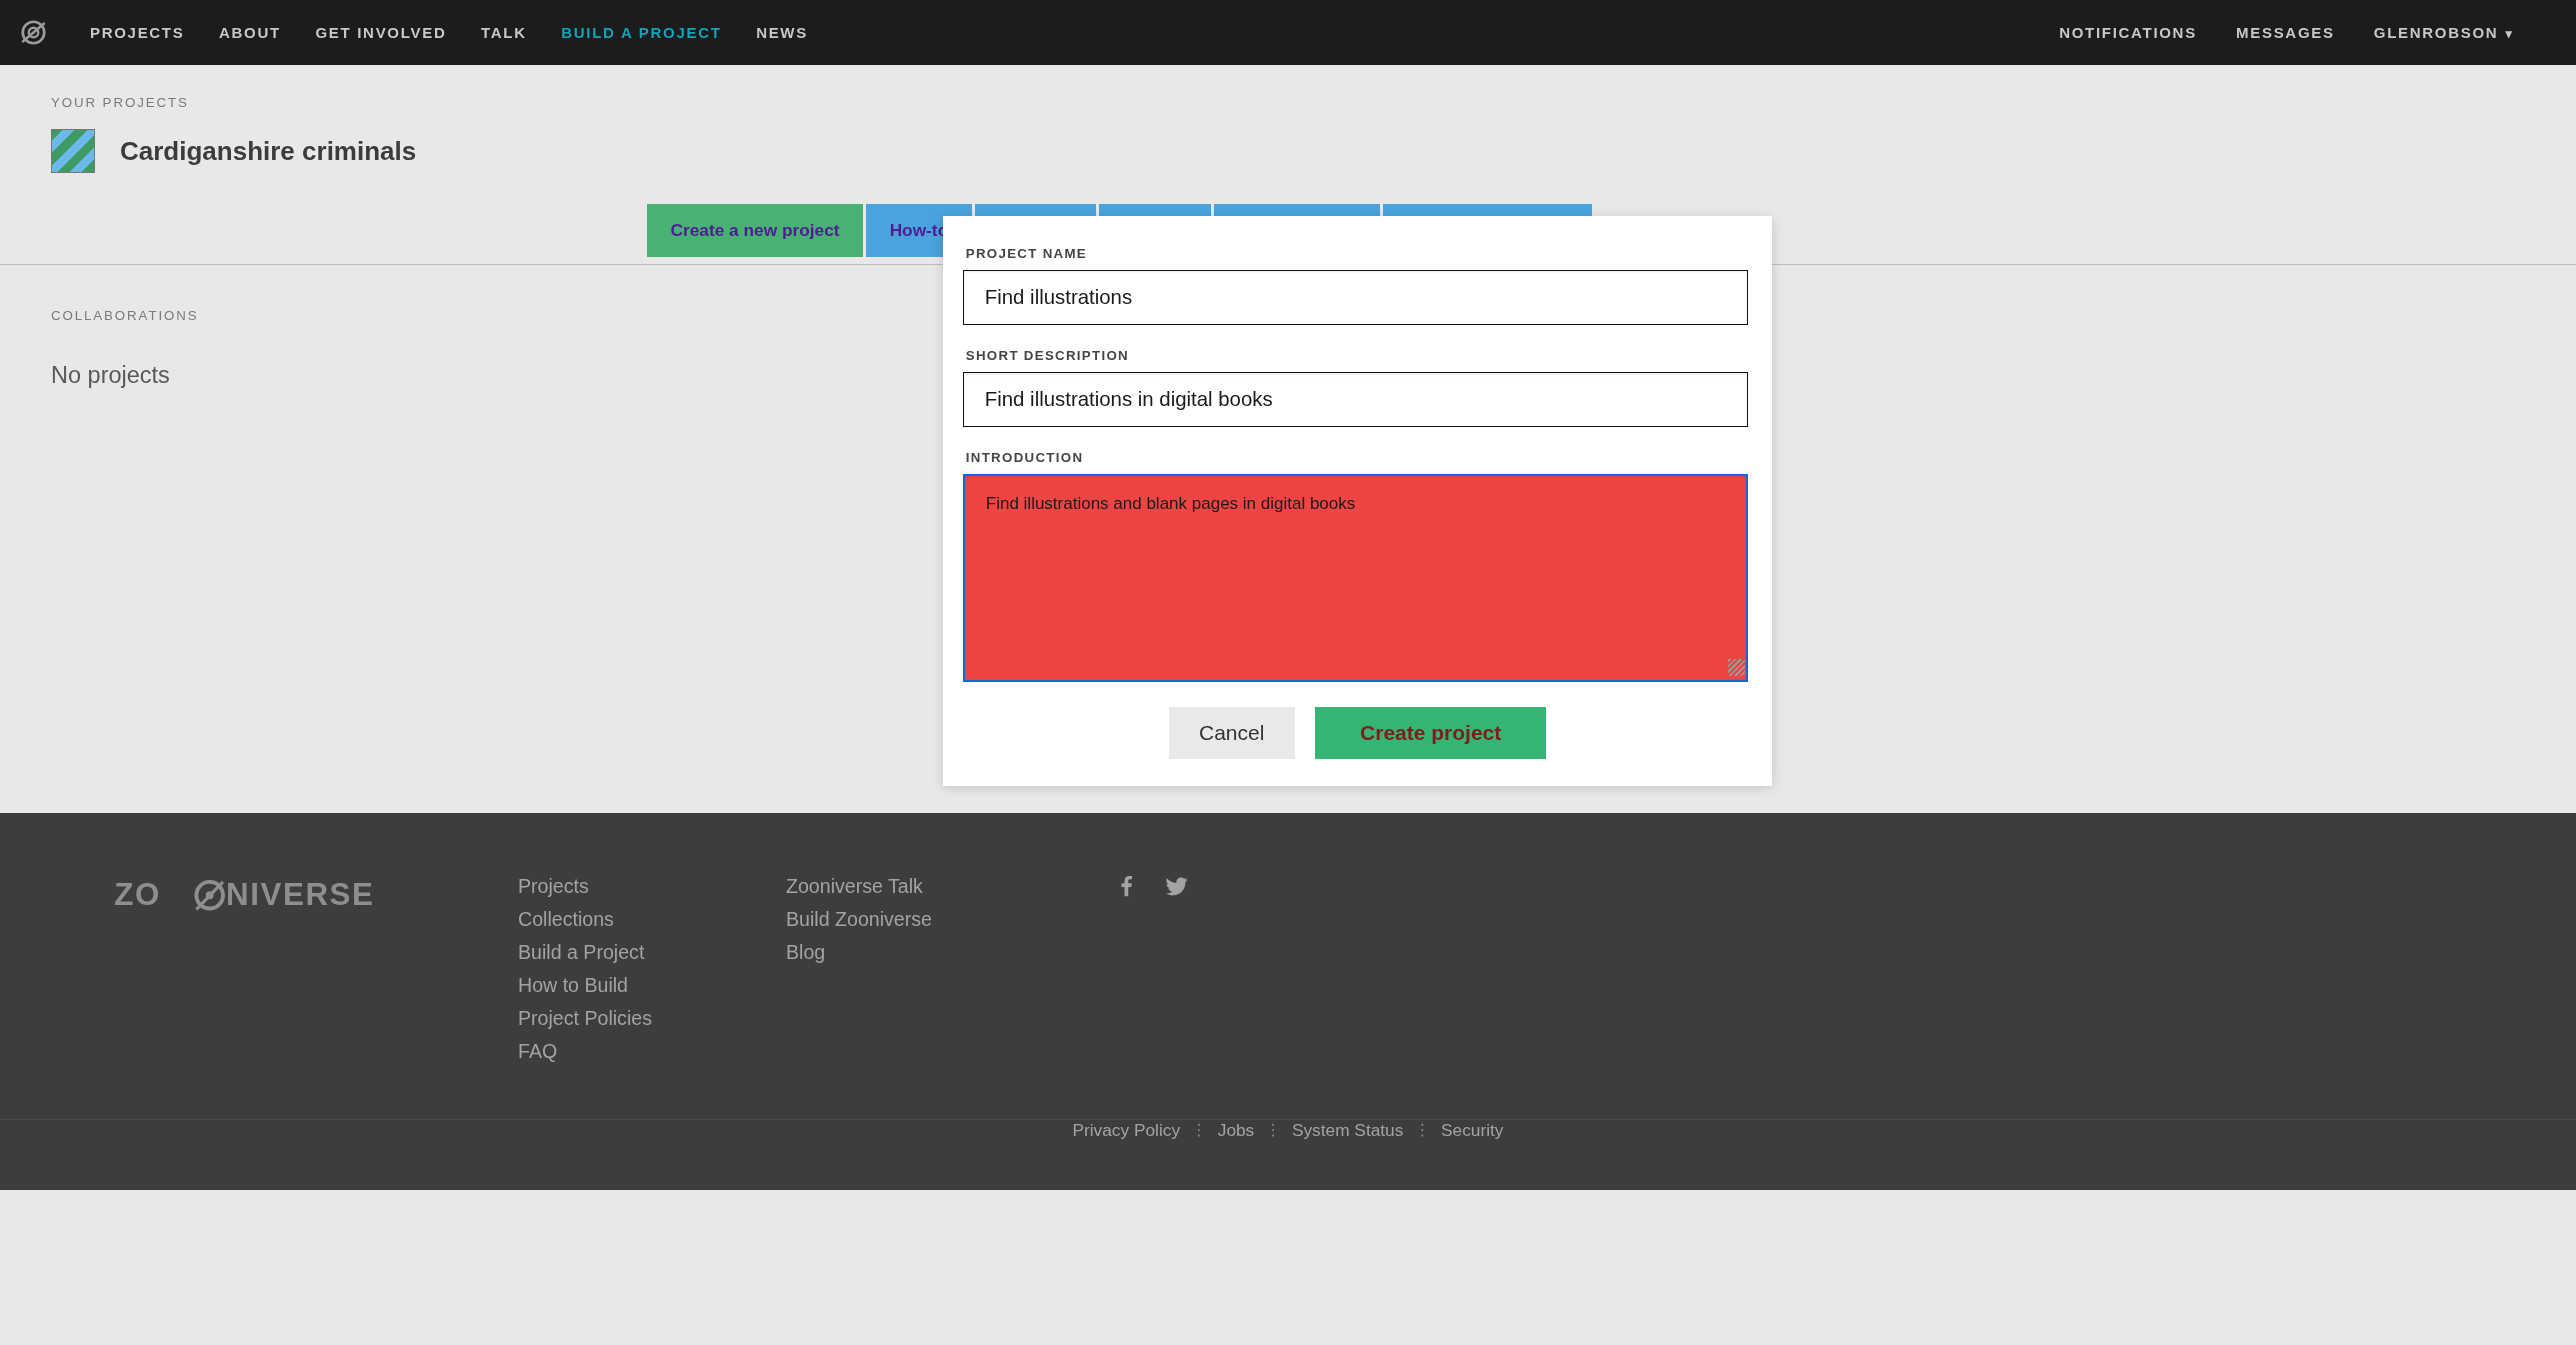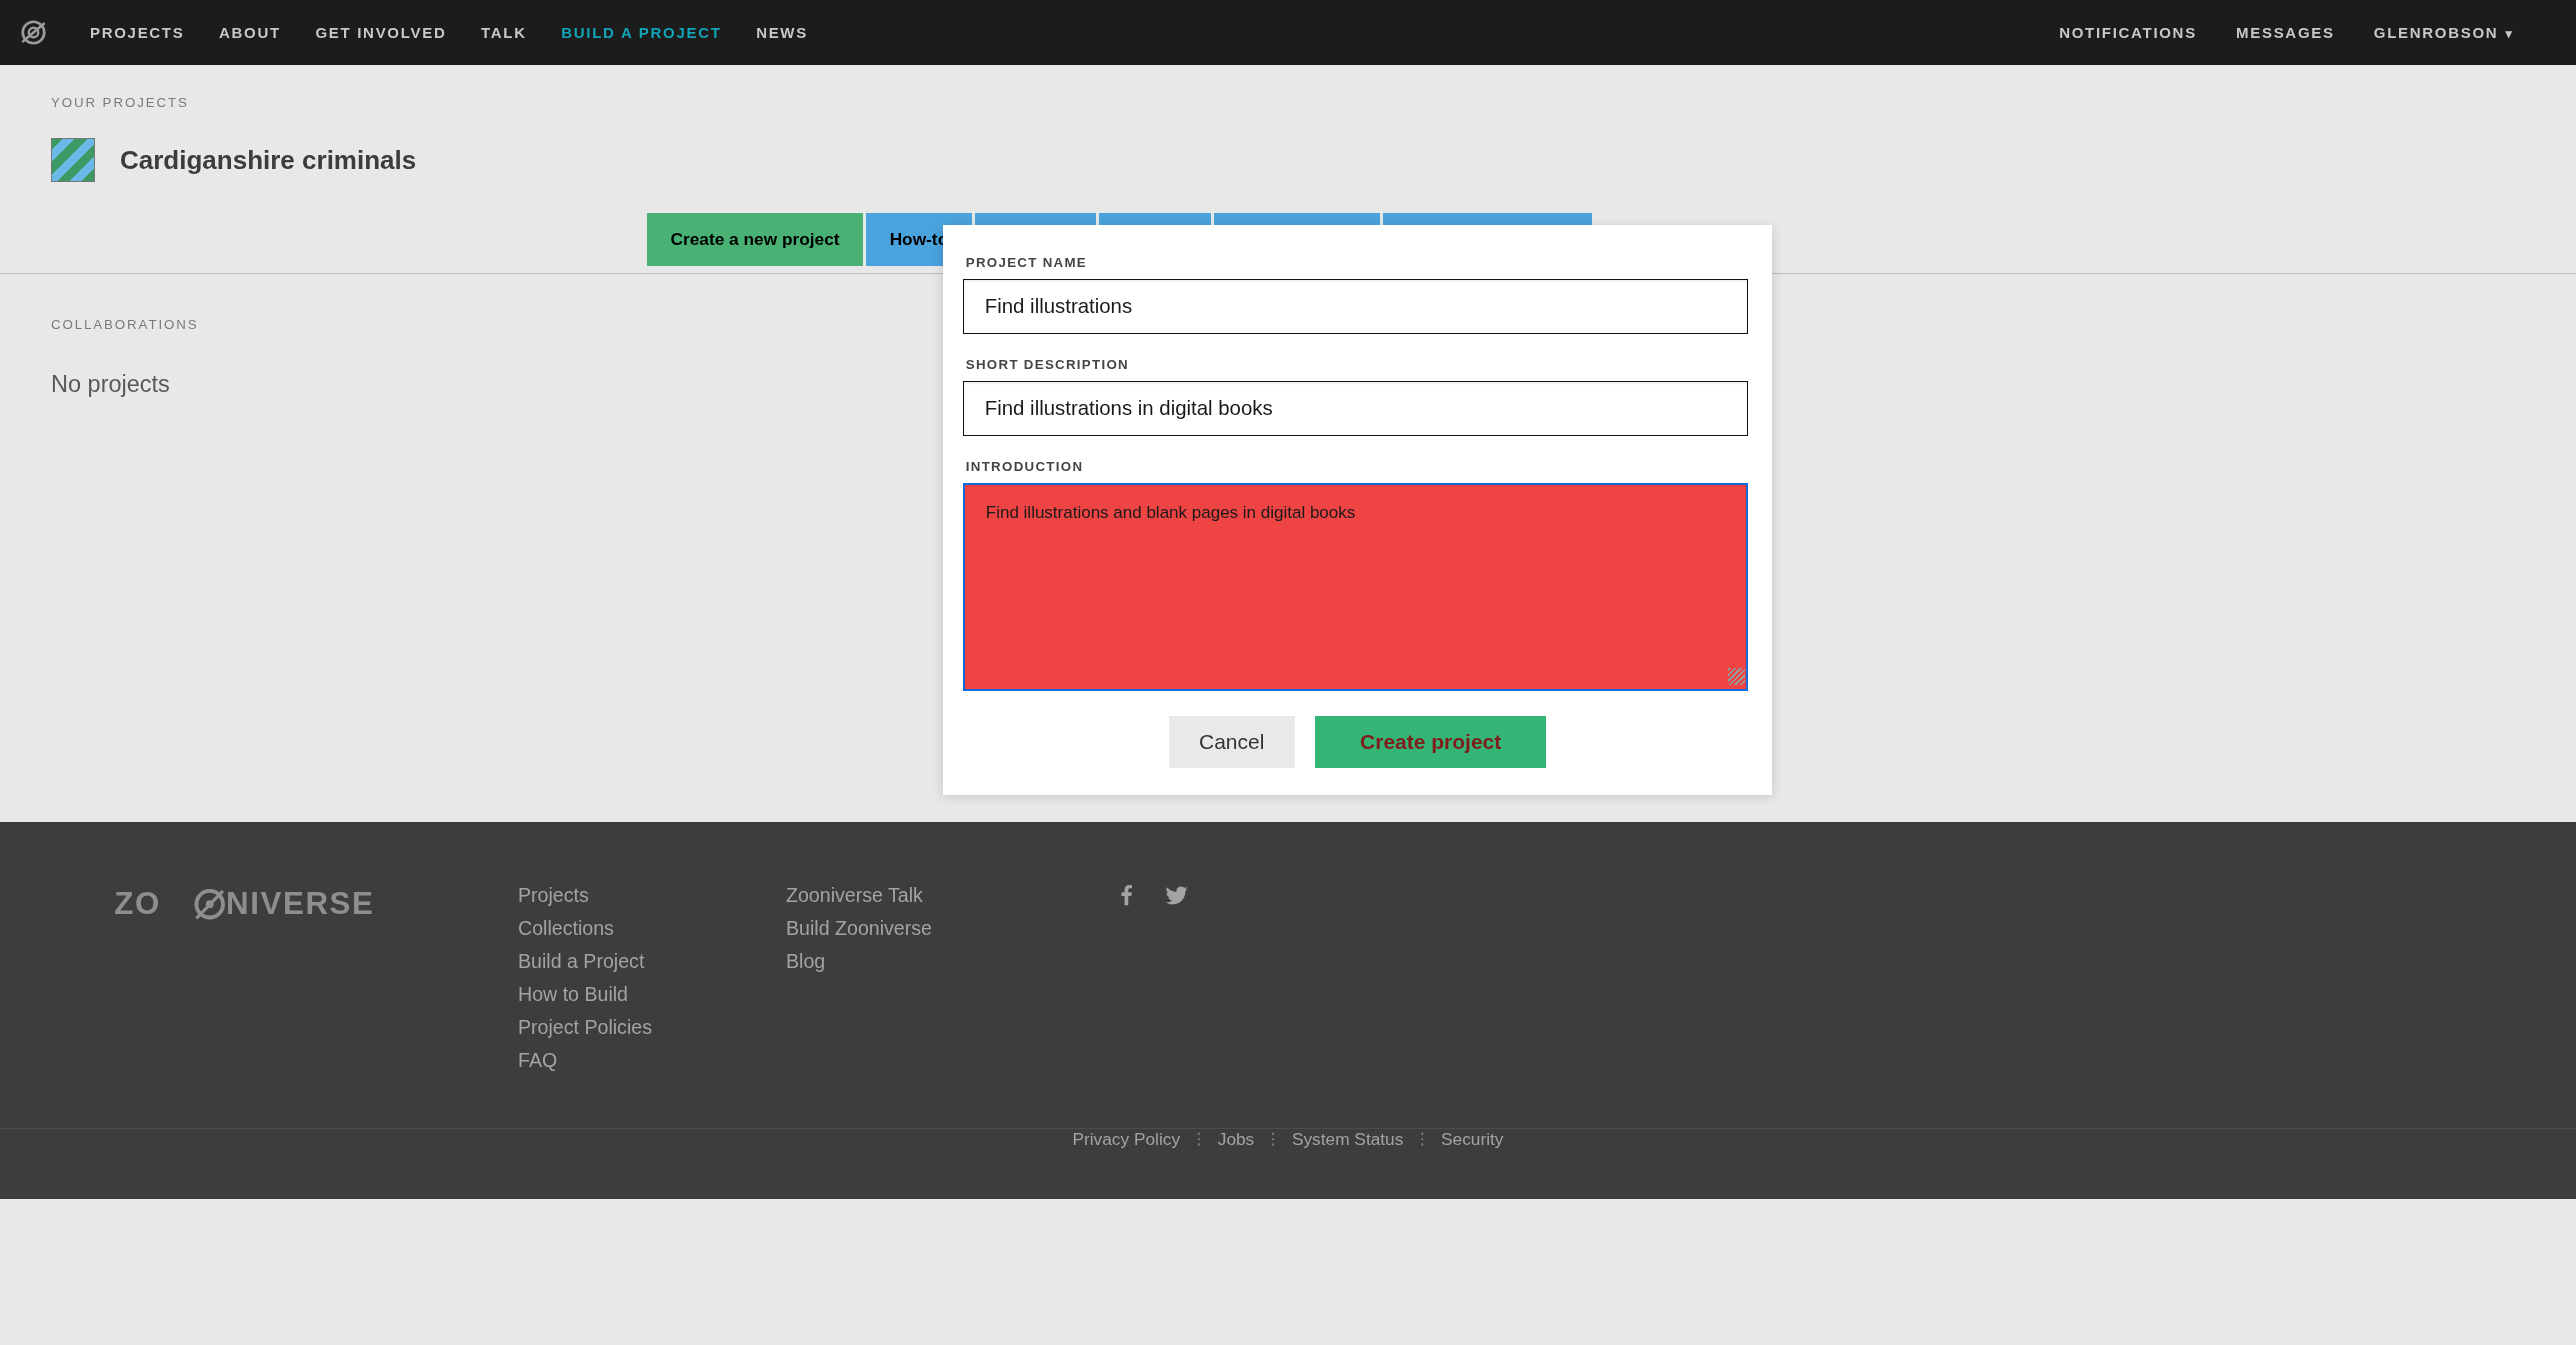--- a/index.html
+++ b/index.html
@@ -59,21 +59,21 @@
   .section-kicker {
     color: #7a7a7a;
     font-size: 13.3px;
     font-weight: 400;
     letter-spacing: 1.9px;
     text-transform: uppercase;
   }
   .project-row {
     display: flex;
     align-items: center;
-    margin-top: 28px;
+    margin-top: 19px;
     padding-bottom: 31px;
   }
   .project-avatar {
     width: 44px; height: 44px;
     border: 0.8px solid #777;
     flex: none;
     background:
       repeating-linear-gradient(
         -45deg,
         #3d9a63 0px, #3d9a63 8.6px,
@@ -111,21 +111,21 @@
     background: #e8e8e8;
   }
   .tabs {
     display: flex;
     position: absolute;
     left: 647px;
     top: 0;
   }
   .tab {
     background: #4aa3dd;
-    color: #000000;
+    color: #4c1d95;
     font-size: 17.3px;
     font-weight: 700;
     padding: 0 23.5px;
     height: 53px;
     line-height: 53px;
     margin-right: 3.1px;
     white-space: nowrap;
     cursor: pointer;
   }
   .tab.active { background: #48b173; }

